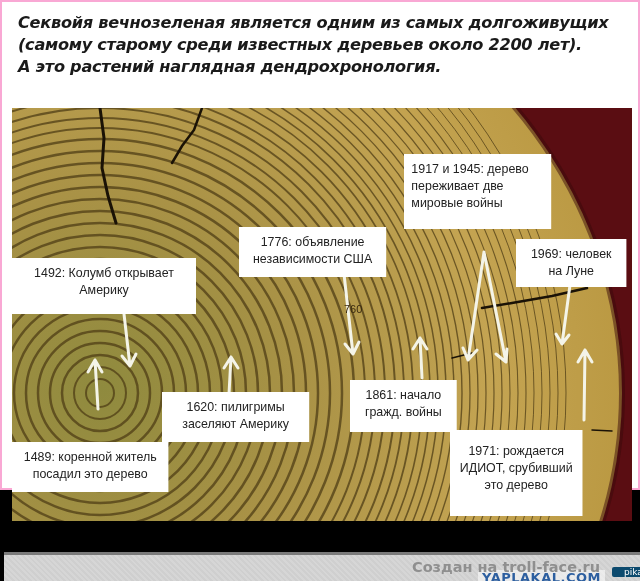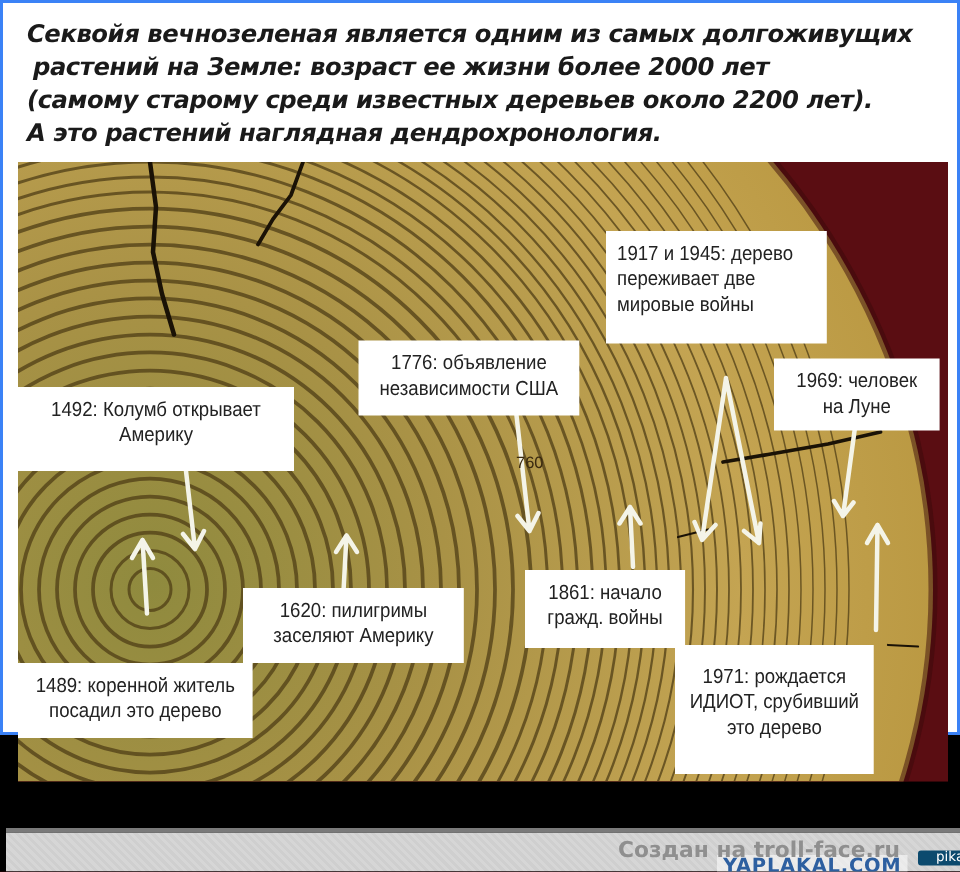--- a/index.html
+++ b/index.html
@@ -2,21 +2,21 @@
 <html><head>
   <meta charset="utf-8">
   <style>
     * { box-sizing: border-box; margin: 0; padding: 0; }
     html, body { width: 640px; height: 581px; overflow: hidden; background: #000; }
     body { font-family: "Liberation Sans", sans-serif; position: relative; }
 
     .frame {
       position: absolute; left: 0; top: 0; width: 640px; height: 490px;
       background: #ffffff;
-      border: 2px solid #3b82f6;
+      border: 2px solid #f9a8d4;
     }
 
     .heading {
       position: absolute; left: 16px; top: 10px; width: 610px;
       font-family: "DejaVu Sans", sans-serif;
       font-style: italic; font-weight: bold;
       font-size: 16.2px; line-height: 22px; color: #1a1a1a;
       letter-spacing: -0.3px;
     }
     .heading div { white-space: nowrap; }
@@ -68,21 +68,20 @@
       padding: 0 12px; border-radius: 2px;
     }
   </style>
 </head>
 <body>
 
 <div class="frame">
 
   <div class="heading">
     <div>Секвойя вечнозеленая является одним из самых долгоживущих</div>
-    <div class="l2">растений на Земле: возраст ее жизни более 2000 лет</div>
     <div>(самому старому среди известных деревьев около 2200 лет).</div>
     <div>А это растений наглядная дендрохронология.</div>
   </div>
 
   <div class="photo">
     <svg width="620" height="413" viewBox="0 0 620 413" xmlns="http://www.w3.org/2000/svg">
       <defs>
         <radialGradient id="wood" cx="90" cy="280" r="560" gradientUnits="userSpaceOnUse">
           <stop offset="0" stop-color="#8f8a3e"></stop>
           <stop offset="0.35" stop-color="#a99246"></stop>

